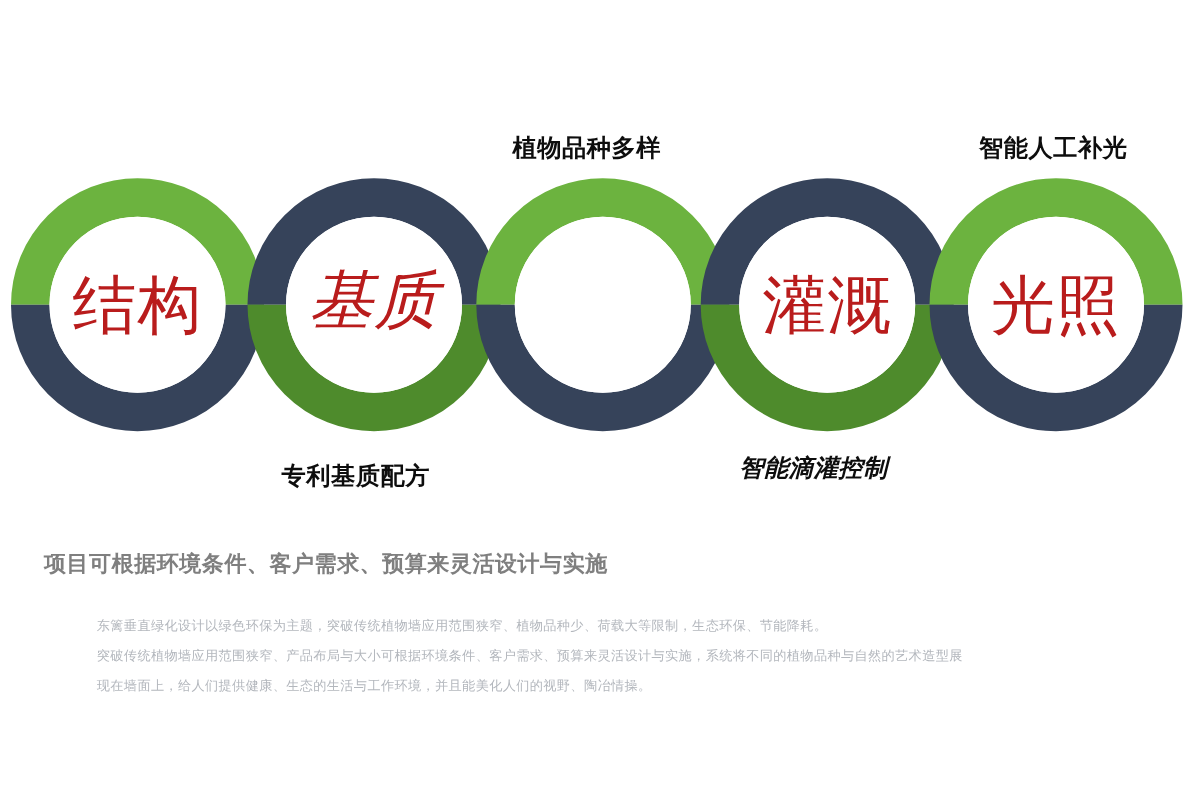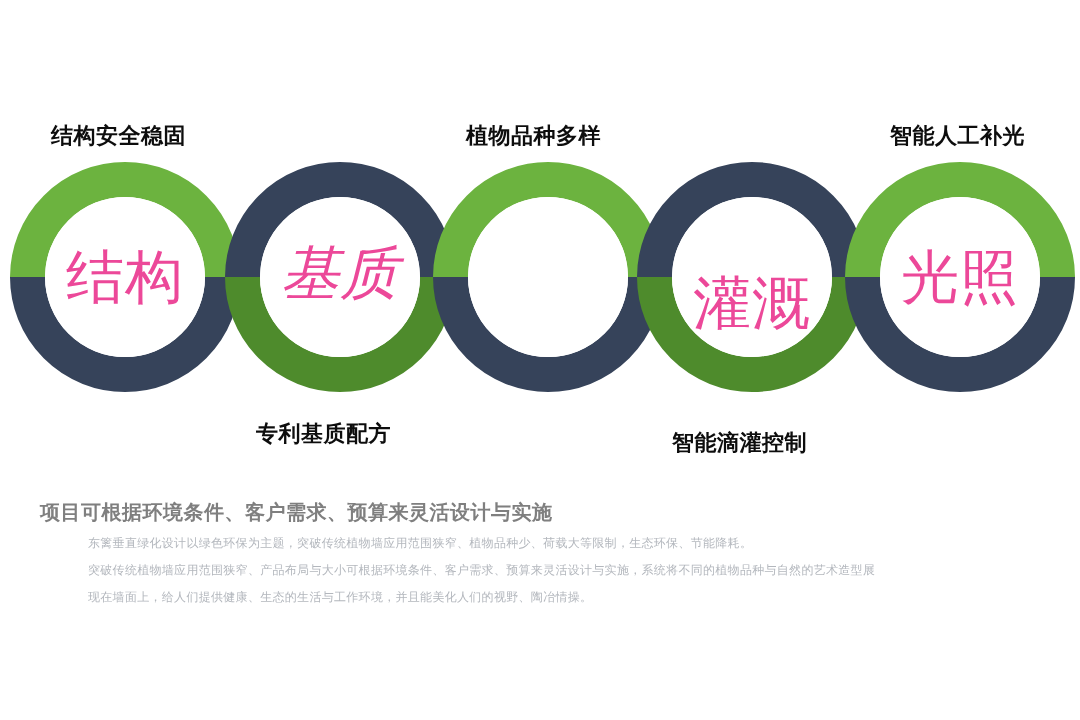--- a/index.html
+++ b/index.html
@@ -35,21 +35,21 @@
   }
 
   
   .ring-core-label {
     position: absolute;
     width: 210px;
     text-align: center;
     font-size: 58px;
     line-height: 58px;
     letter-spacing: 1px;
-    color: #ec4899;
+    color: #b91c1c;
     font-weight: 400;
     font-family: "DejaVu Sans", "Liberation Sans", sans-serif;
     white-space: nowrap;
   }
 
   
   .callout {
     position: absolute;
     font-size: 22px;
     line-height: 26px;
@@ -67,21 +67,21 @@
     top: 498px;
     width: 1010px;
   }
   #desc-heading {
     font-size: 20px;
     line-height: 28px;
     font-weight: bold;
     color: #7f7f7f;
     letter-spacing: 0.5px;
     font-family: "DejaVu Sans", "Liberation Sans", sans-serif;
-    margin-bottom: 4px;
+    margin-bottom: 30px;
   }
   .desc-line {
     font-size: 12px;
     line-height: 27px;
     color: #b3b7bd;
     letter-spacing: 0.3px;
     font-family: "DejaVu Sans", "Liberation Sans", sans-serif;
     white-space: nowrap;
     margin-left: 48px;
   }
@@ -121,28 +121,27 @@
 
       <g>
         <path d="M 862.5 277 A 97.5 97.5 0 0 1 1057.5 277" fill="none" stroke="#6cb33f" stroke-width="35"></path>
         <path d="M 862.5 277 A 97.5 97.5 0 0 0 1057.5 277" fill="none" stroke="#36435a" stroke-width="35"></path>
         <circle cx="960" cy="277" r="80" fill="#ffffff"></circle>
       </g>
     </svg>
 
     <div class="ring-core-label" style="left:20px;  top:248px;">结构</div>
     <div class="ring-core-label" style="left:235px; top:244px;font-style:italic;">基质</div>
-    <div class="ring-core-label" style="left:647px; top:248px;margin-top:26px;">灌溉</div>
+    <div class="ring-core-label" style="left:647px; top:248px;">灌溉</div>
     <div class="ring-core-label" style="left:855px; top:248px;">光照</div>
 
-    <div class="callout" style="left:51px;  top:123px;">结构安全稳固</div>
     <div class="callout" style="left:466px; top:123px;">植物品种多样</div>
     <div class="callout" style="left:890px; top:123px;">智能人工补光</div>
     <div class="callout" style="left:256px; top:421px;">专利基质配方</div>
-    <div class="callout" style="left:672px; top:430px;">智能滴灌控制</div>
+    <div class="callout" style="left:672px; top:414px;font-style:italic;">智能滴灌控制</div>
   </div>
 
   <div id="description">
     <div id="desc-heading">项目可根据环境条件、客户需求、预算来灵活设计与实施</div>
     <div class="desc-line">东篱垂直绿化设计以绿色环保为主题，突破传统植物墙应用范围狭窄、植物品种少、荷载大等限制，生态环保、节能降耗。</div>
     <div class="desc-line">突破传统植物墙应用范围狭窄、产品布局与大小可根据环境条件、客户需求、预算来灵活设计与实施，系统将不同的植物品种与自然的艺术造型展</div>
     <div class="desc-line">现在墙面上，给人们提供健康、生态的生活与工作环境，并且能美化人们的视野、陶冶情操。</div>
   </div>
 
 </div>

